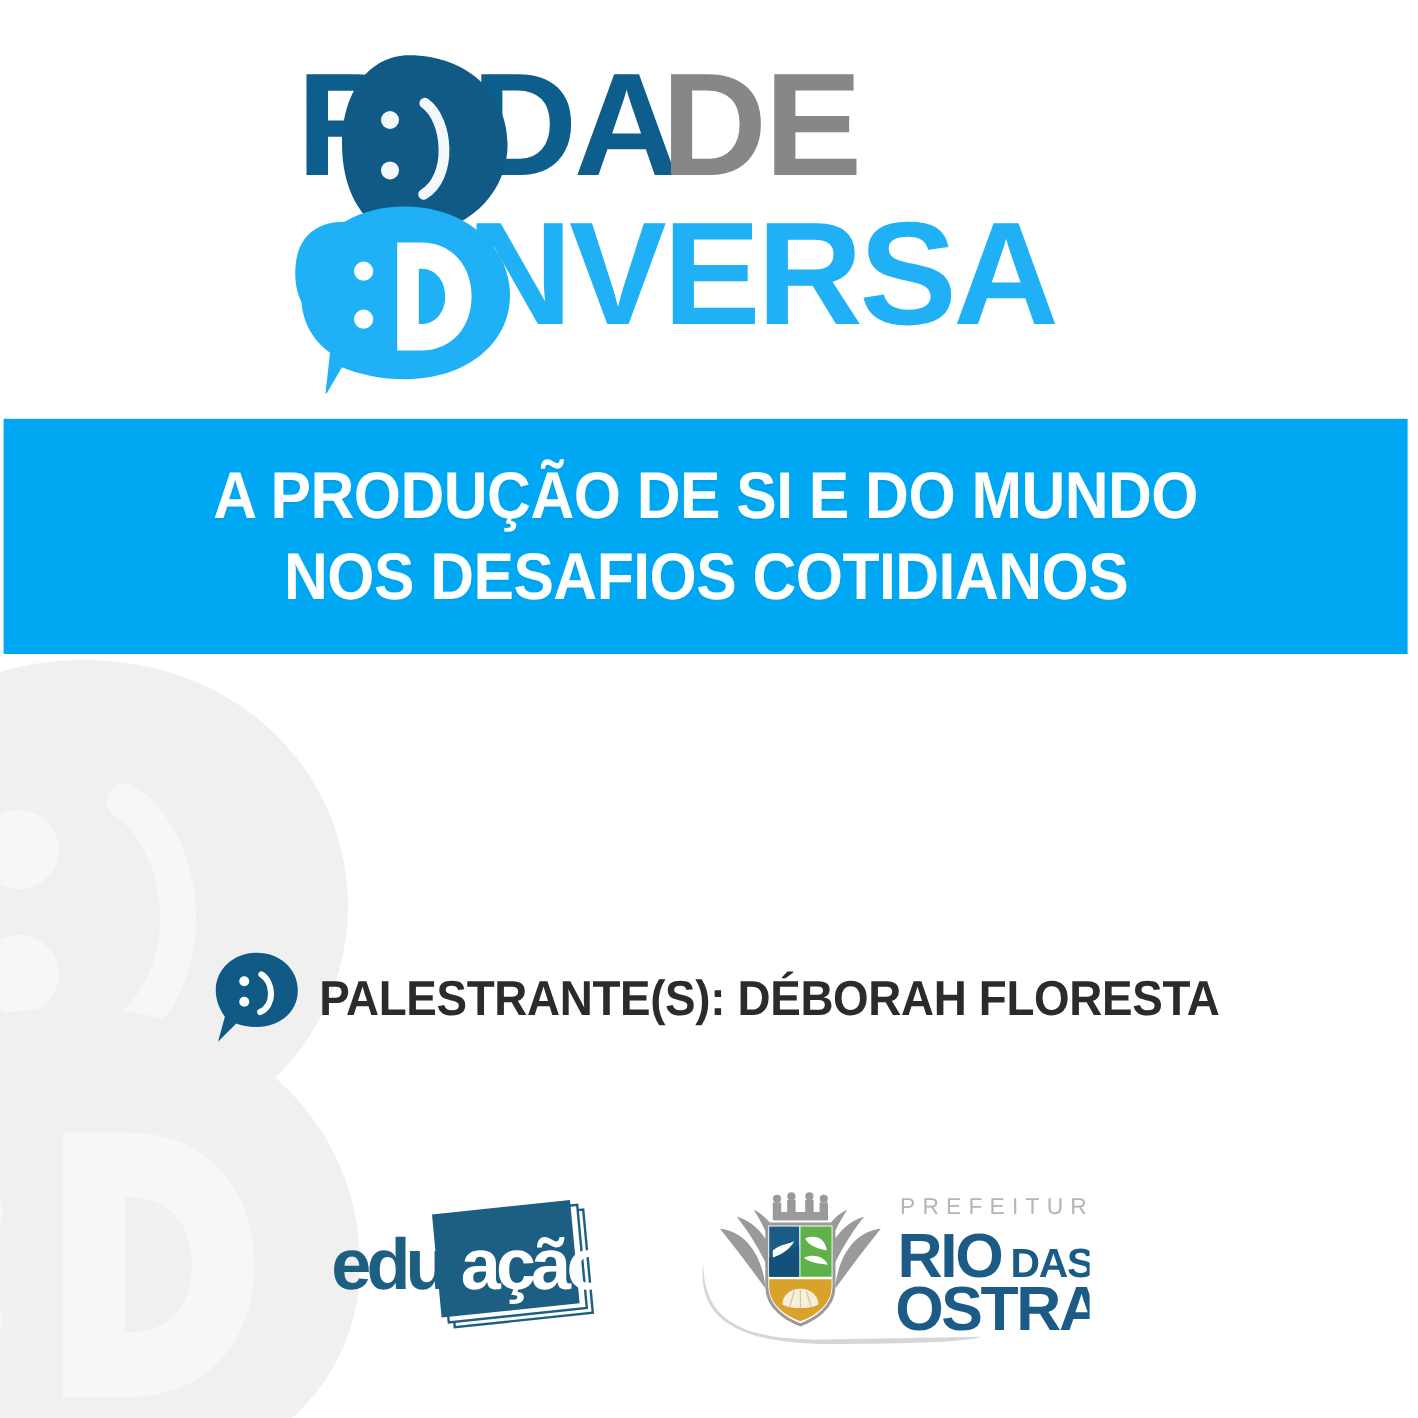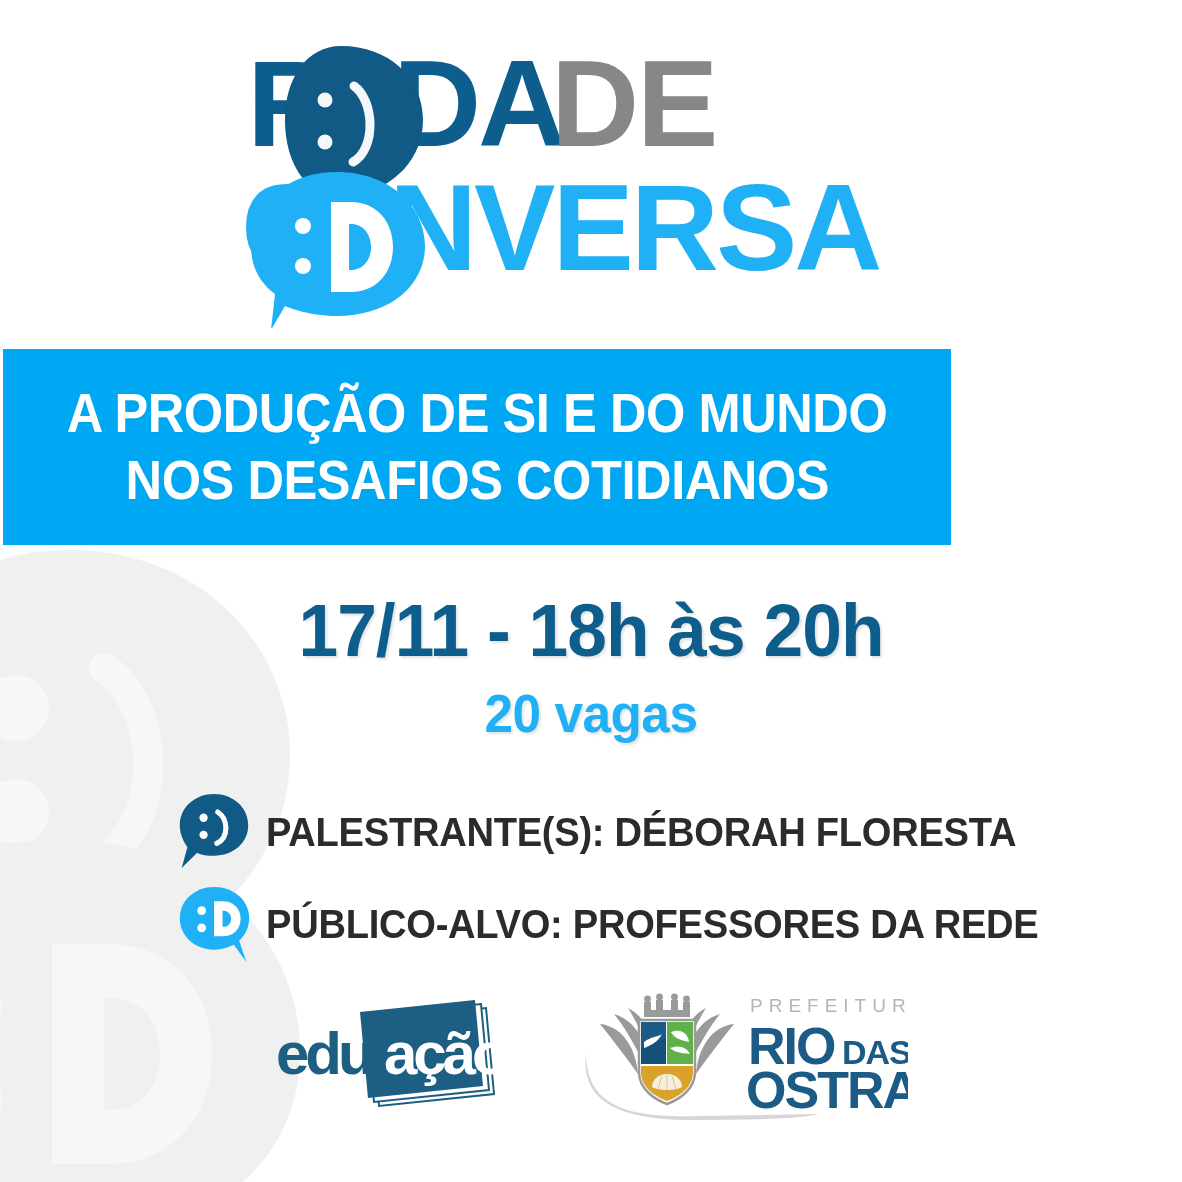--- a/index.html
+++ b/index.html
@@ -44,21 +44,21 @@
     z-index: 2;
     text-align: right;
   }
   .logo-svg { display: block; margin: 0 auto; }
 
   
   .banner {
     position: absolute;
     left: 3px;
     top: 349px;
-    width: 948px;
+    width: 1170px;
     height: 196px;
     background: #00a8f3;
     z-index: 3;
     display: flex;
     flex-direction: column;
     align-items: center;
     justify-content: center;
   }
   .banner-line {
     color: #ffffff;
@@ -207,58 +207,38 @@
                  M 110 186 C 122 186 130 196 130 209 C 130 222 122 232 110 232 L 108 232 L 108 186 Z" fill="#ffffff"></path>
       </g>
     </svg>
   </div>
 
   <div class="banner">
     <div class="banner-line">A PRODUÇÃO DE SI E DO MUNDO</div>
     <div class="banner-line">NOS DESAFIOS COTIDIANOS</div>
   </div>
 
-  <div class="date-block">
-    <div class="date-line">17/11 - 18h às 20h</div>
-    <div class="vagas-line">20 vagas</div>
-  </div>
 
   <div class="info-rows">
 
     <div class="info-row">
       <svg class="info-icon" viewBox="0 0 80 84" xmlns="http://www.w3.org/2000/svg">
         <path d="M40 2 C 60 2 76 16 76 35 C 76 54 60 67 40 67
                  C 33 67 27 66 22 64 L 6 80 L 12 58
                  C 7 51 4 43 4 35 C 4 16 20 2 40 2 Z" fill="#105a85"></path>
         <circle cx="29" cy="27" r="4.4" fill="#ffffff"></circle>
         <circle cx="29" cy="45" r="4.4" fill="#ffffff"></circle>
         <path d="M44 21 C 55 28 56 48 43 54" stroke="#ffffff" stroke-width="5.4" fill="none" stroke-linecap="round"></path>
       </svg>
       <div class="info-text">
         <span>PALESTRANTE(S):</span>
         <span class="strong">DÉBORAH FLORESTA</span>
       </div>
     </div>
 
-    <div class="info-row">
-      <svg class="info-icon" viewBox="0 0 80 84" xmlns="http://www.w3.org/2000/svg">
-        <path d="M40 3 C 61 3 77 17 77 36 C 77 55 61 69 40 69
-                 C 20 69 4 55 4 36 C 4 17 20 3 40 3 Z" fill="#1fb0f5"></path>
-        <path d="M58 60 L 74 82 L 66 58 Z" fill="#1fb0f5"></path>
-        <circle cx="27" cy="28" r="4.6" fill="#ffffff"></circle>
-        <circle cx="27" cy="46" r="4.6" fill="#ffffff"></circle>
-        <path d="M40 18 L 40 55 L 49 55 C 61 55 68 47 68 36.5
-                 C 68 26 61 18 49 18 Z
-                 M 50 28 C 55 28 58 32 58 36.5 C 58 41 55 45 50 45 L 49 45 L 49 28 Z" fill="#ffffff"></path>
-      </svg>
-      <div class="info-text">
-        <span>PÚBLICO-ALVO:</span>
-        <span>PROFESSORES DA REDE</span>
-      </div>
-    </div>
   </div>
 
   <div class="footer">
 
     <svg width="230" height="118" viewBox="0 0 230 118" xmlns="http://www.w3.org/2000/svg">
 
       <path d="M97 24 L 212 12 L 220 98 L 105 110 Z" fill="#ffffff" stroke="#1d5e83" stroke-width="2"></path>
       <path d="M92 20 L 207 8 L 215 94 L 100 106 Z" fill="#ffffff" stroke="#1d5e83" stroke-width="2"></path>
 
       <path d="M86 16 L 201 4 L 209 90 L 94 102 Z" fill="#1d5e83"></path>

